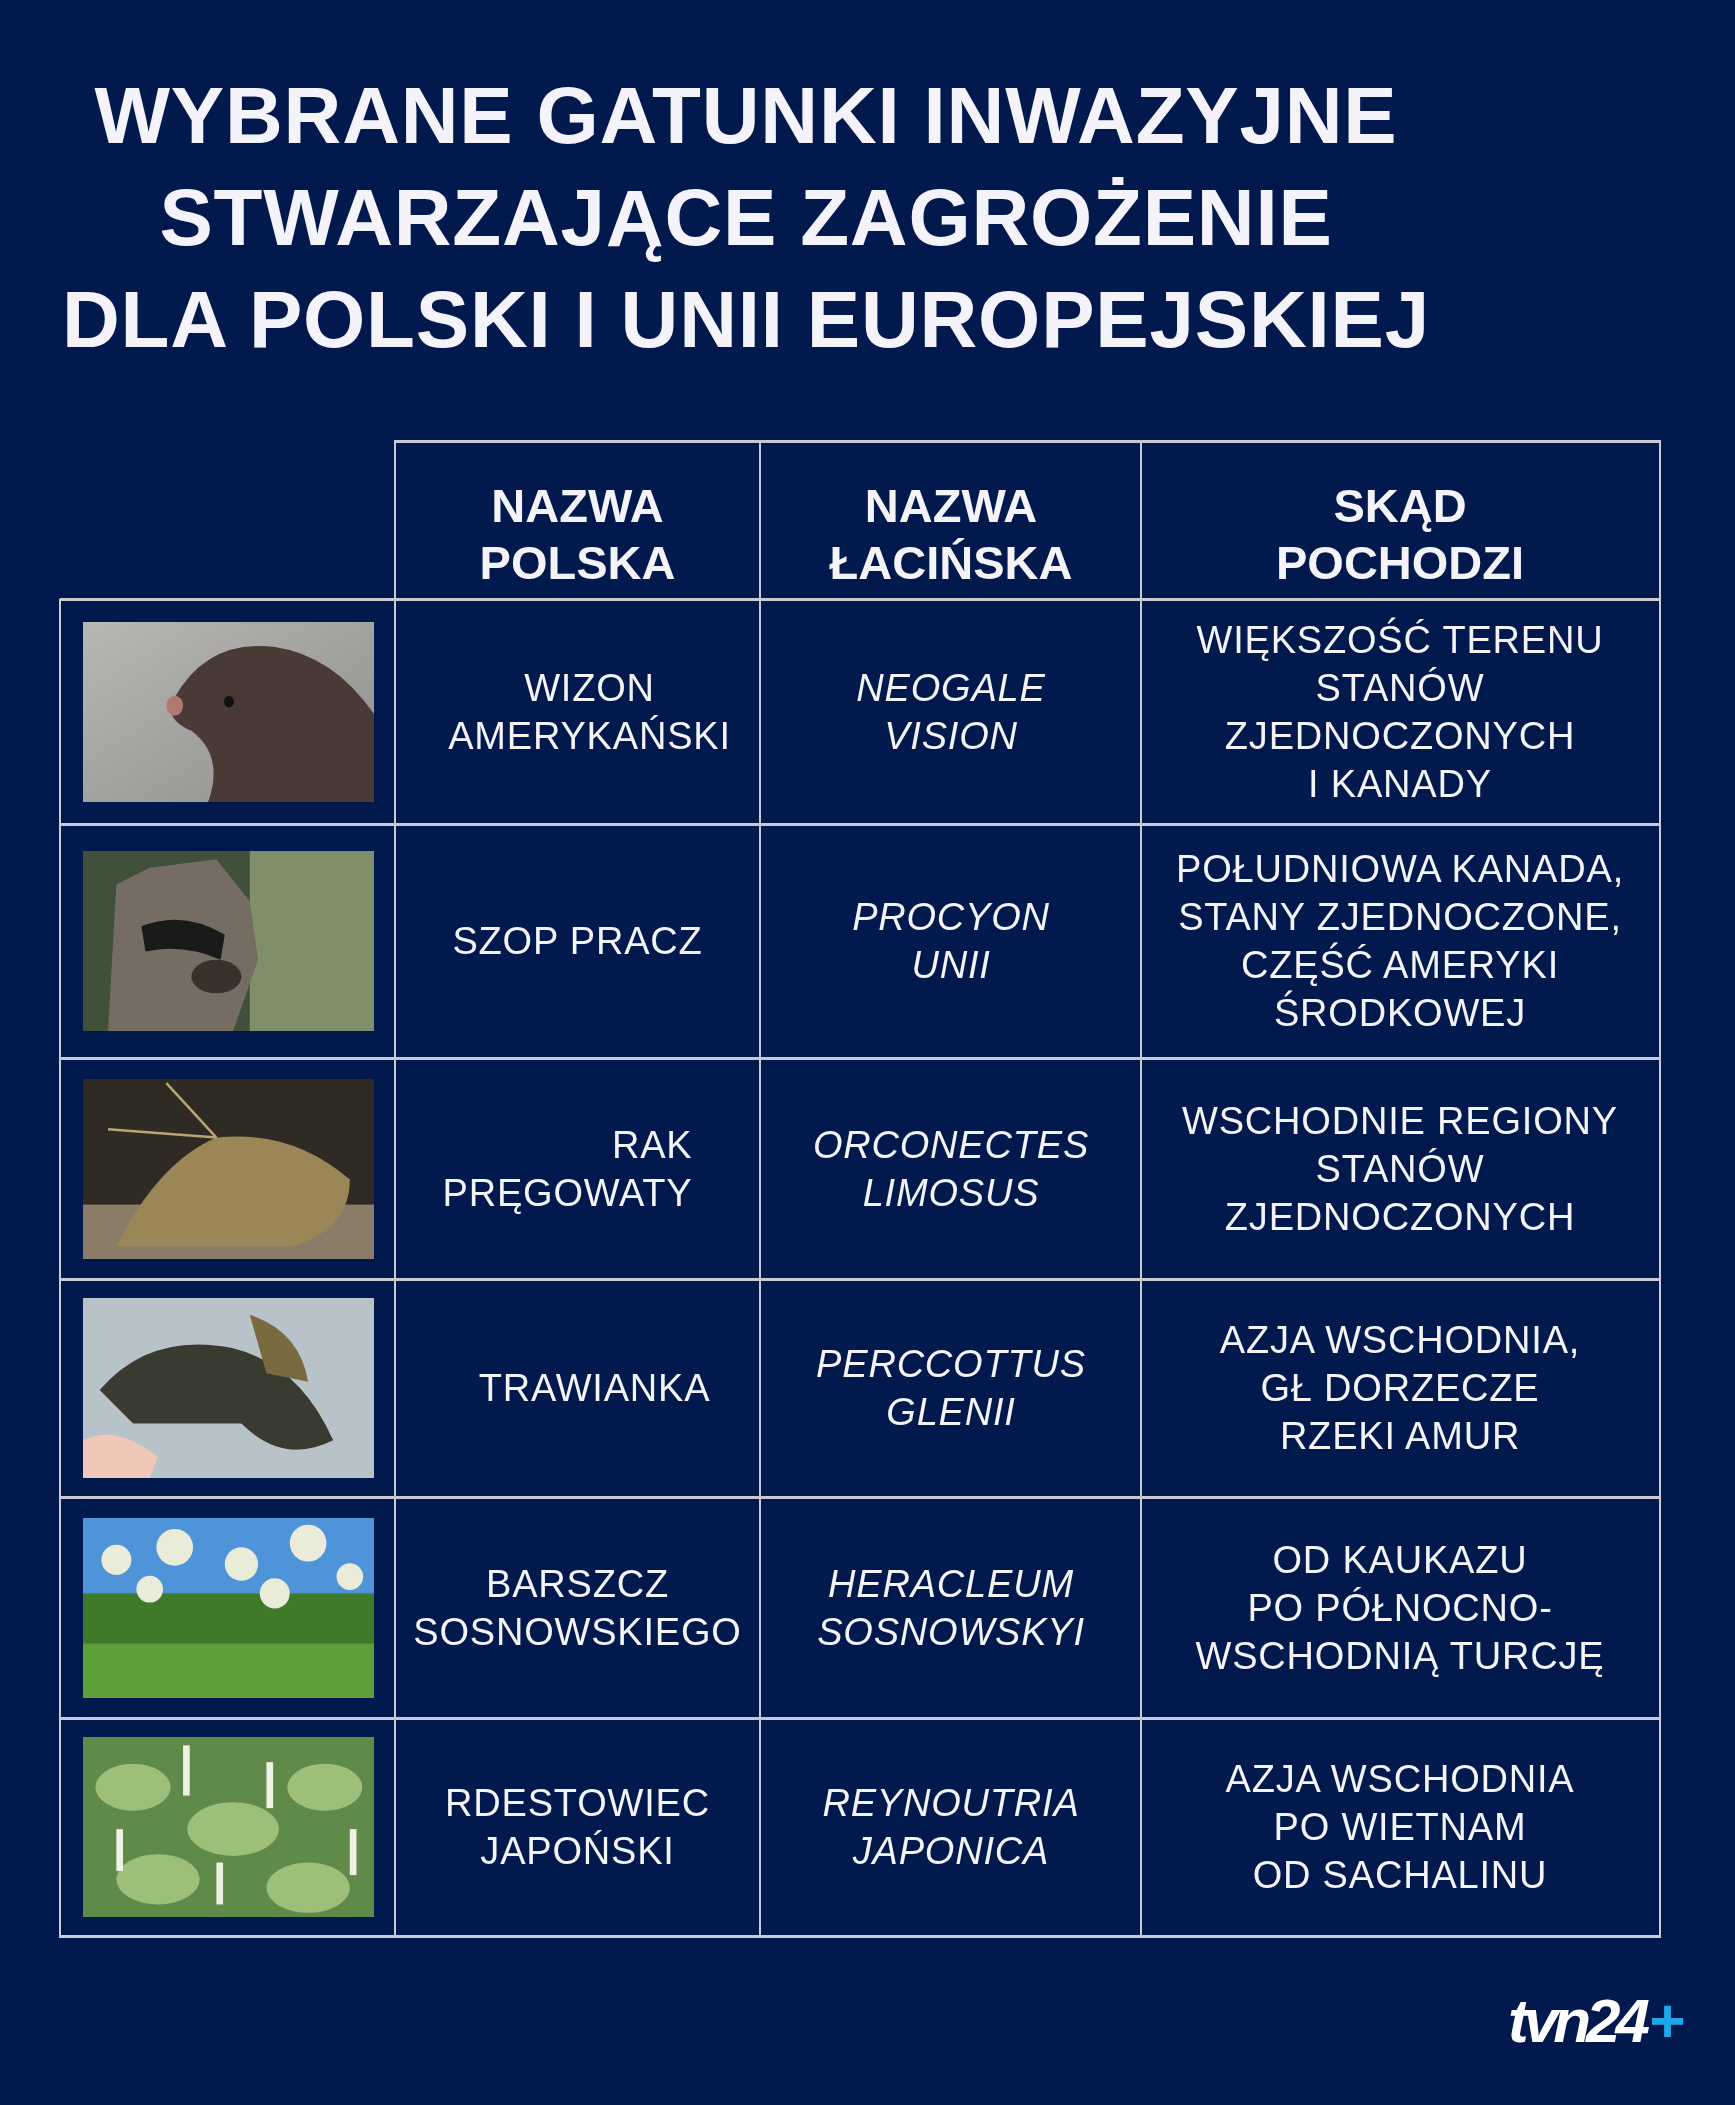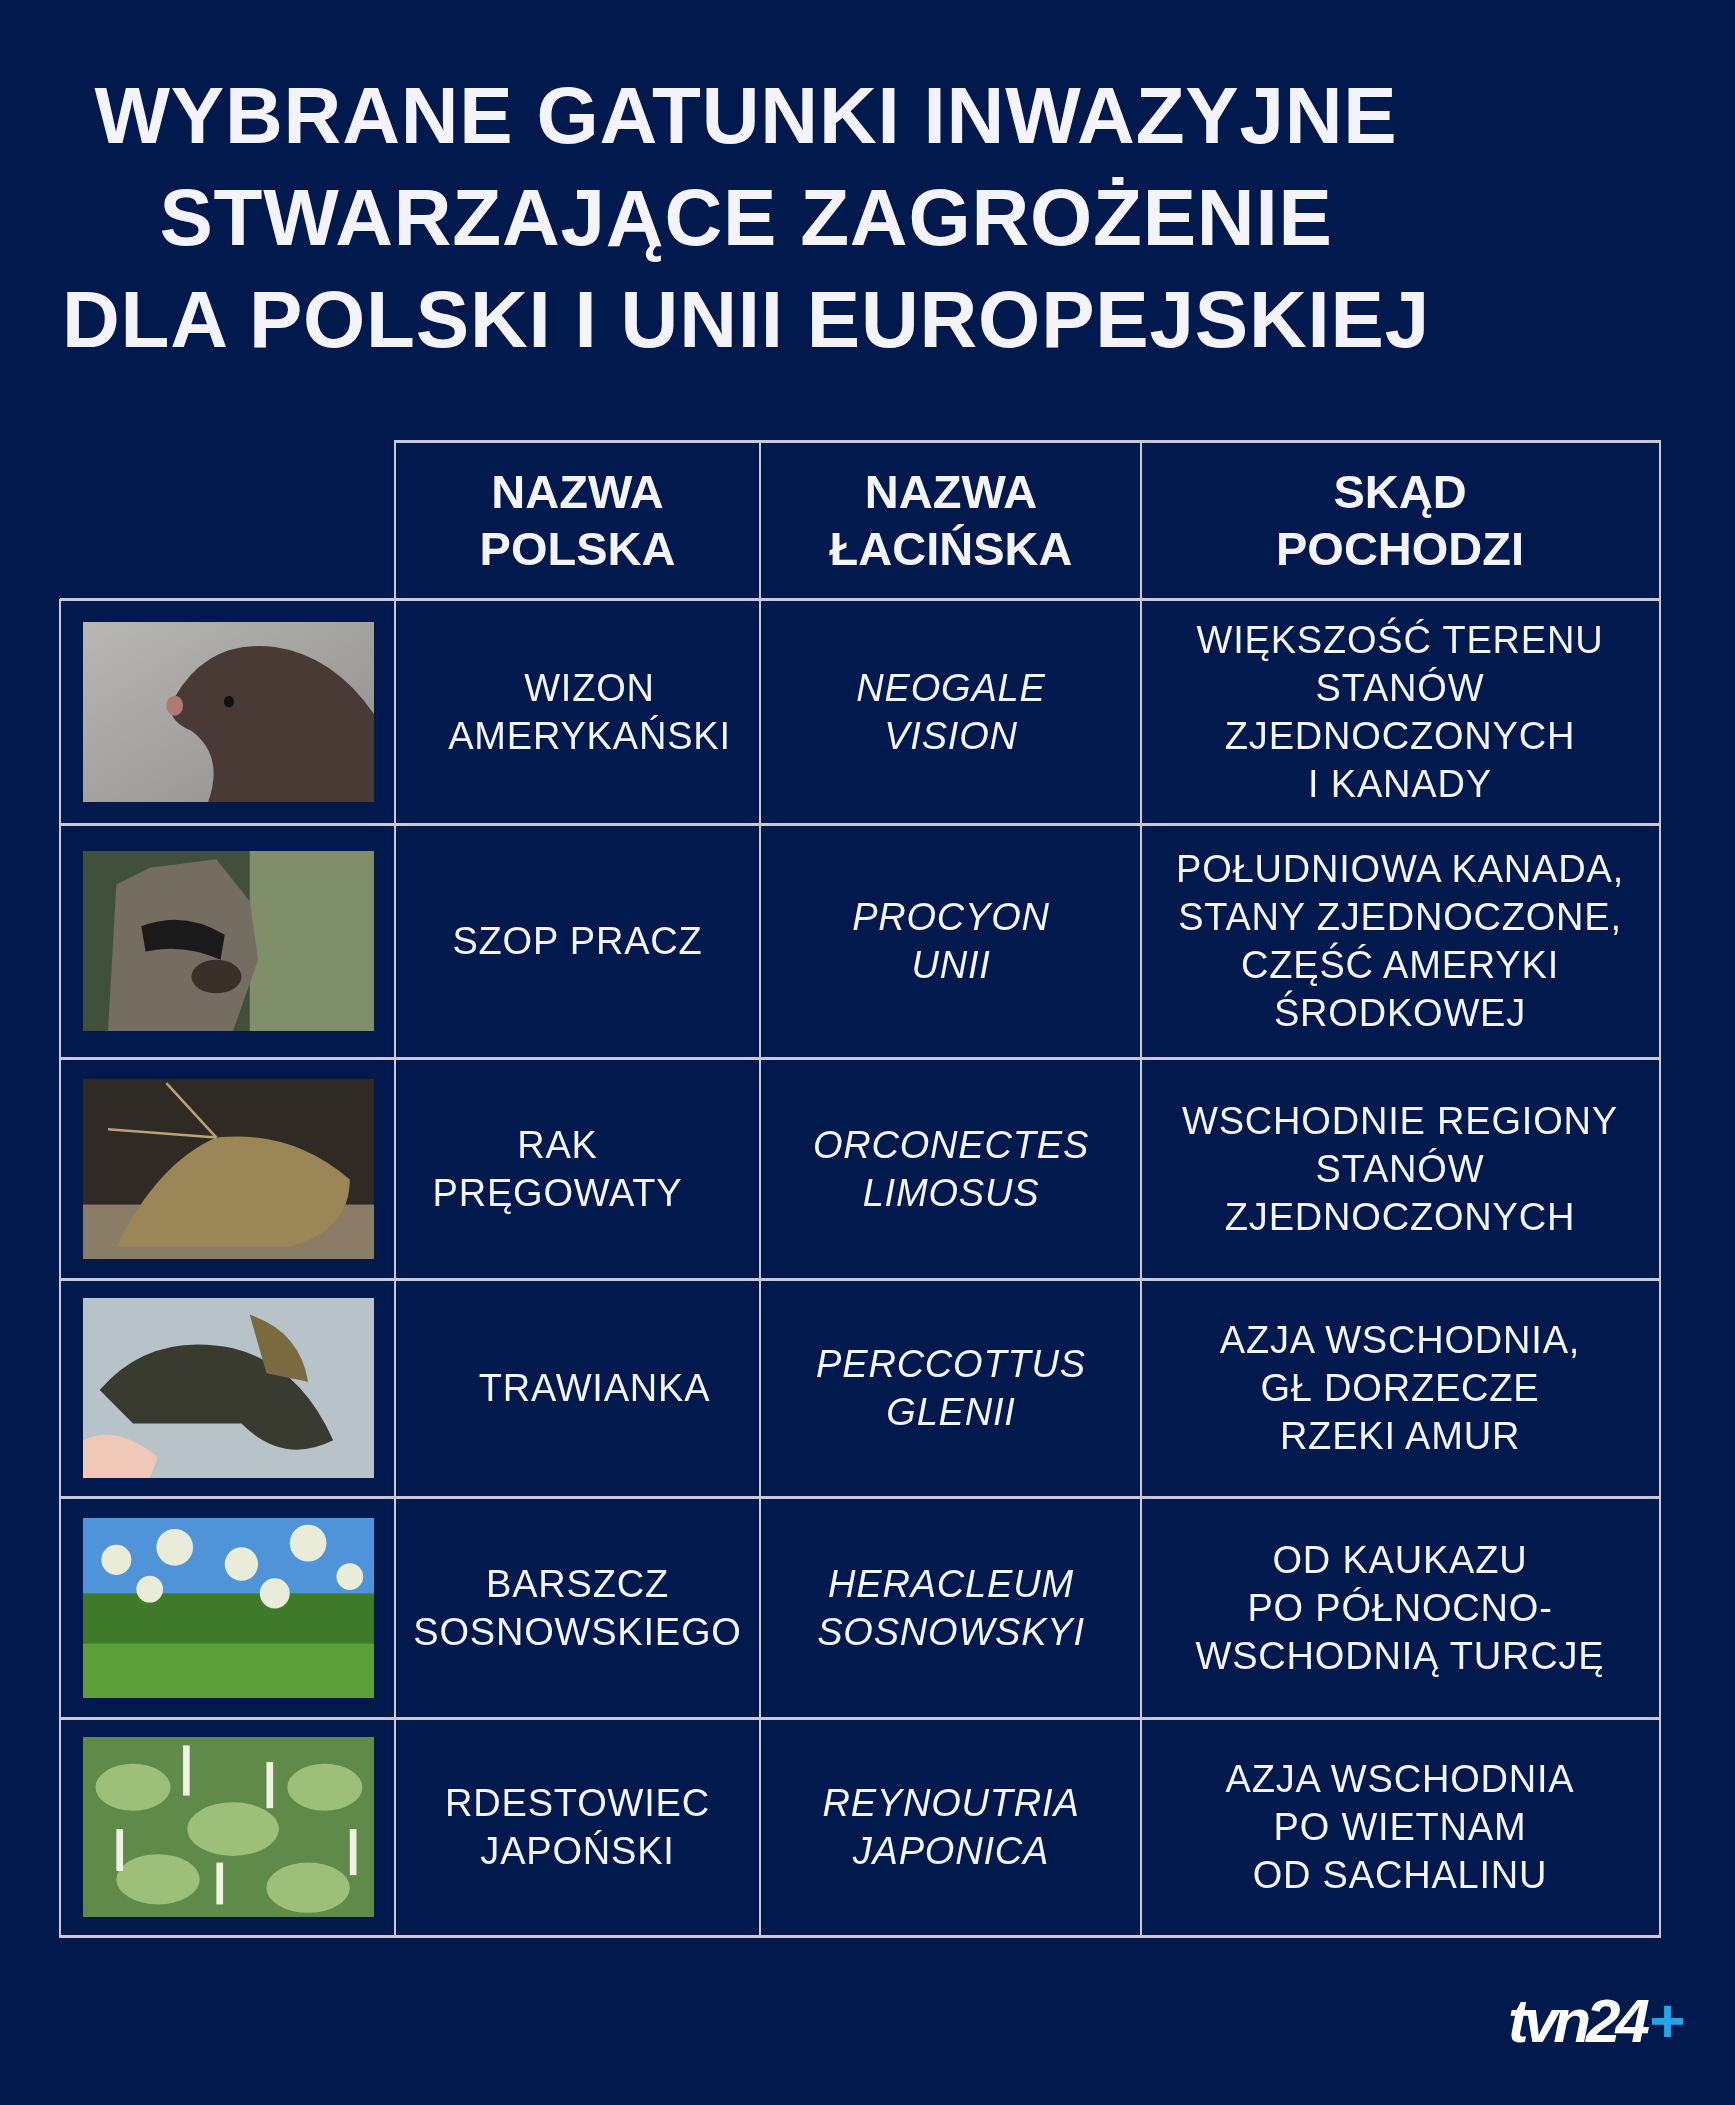--- a/index.html
+++ b/index.html
@@ -22,21 +22,21 @@
     position: absolute; left: 60px; top: 440px;
   }
   .cell {
     position: absolute; box-sizing: border-box;
     display: flex; align-items: center; justify-content: center;
     text-align: center;
   }
   .vline { position: absolute; width: 1.7px; background: #c9c9d4; }
   .hline { position: absolute; height: 2.5px; background: #c9c9d4; }
   .hdr {
-    font-weight: 700; font-size: 47px; line-height: 57px;
+    font-weight: 700; font-size: 47px; line-height: 57px; margin-top: 14px;
   }
   .txt { font-size: 38px; line-height: 48px; letter-spacing: 0.8px; }
   .it { font-style: italic; }
   .thumb {
     position: absolute; left: 23.4px; width: 291px;
     overflow: hidden;
   }
   .thumb svg { display: block; width: 100%; height: 100%; }
   .logo {
     position: absolute; left: 1508px; top: 1990px;
@@ -151,21 +151,21 @@
       </div>
     </div>
     <div class="thumb" style="top: 639px; height: 180px;">
       <svg viewBox="0 0 349 215" preserveAspectRatio="none">
         <rect width="349" height="215" fill="#2f2a24"></rect>
         <rect y="150" width="349" height="65" fill="#8a7c66"></rect>
         <path d="M40 200 Q90 100 160 70 Q250 60 320 120 Q320 180 250 200 Z" fill="#9a8656"></path>
         <path d="M160 70 L100 5 M160 70 L30 60" stroke="#b9a476" stroke-width="3" fill="none"></path>
       </svg>
     </div>
-    <div class="cell txt" style="left: 315px; top: 618px; width: 365px; height: 221px;">
+    <div class="cell txt" style="left: 325px; top: 618px; width: 365px; height: 221px; text-align: right;">
       <div>
         <div>RAK</div>
         <div>PRĘGOWATY</div>
       </div>
     </div>
     <div class="cell txt it" style="left: 700px; top: 618px; width: 382px; height: 221px;">
       <div>
         <div>ORCONECTES</div>
         <div>LIMOSUS</div>
       </div>

